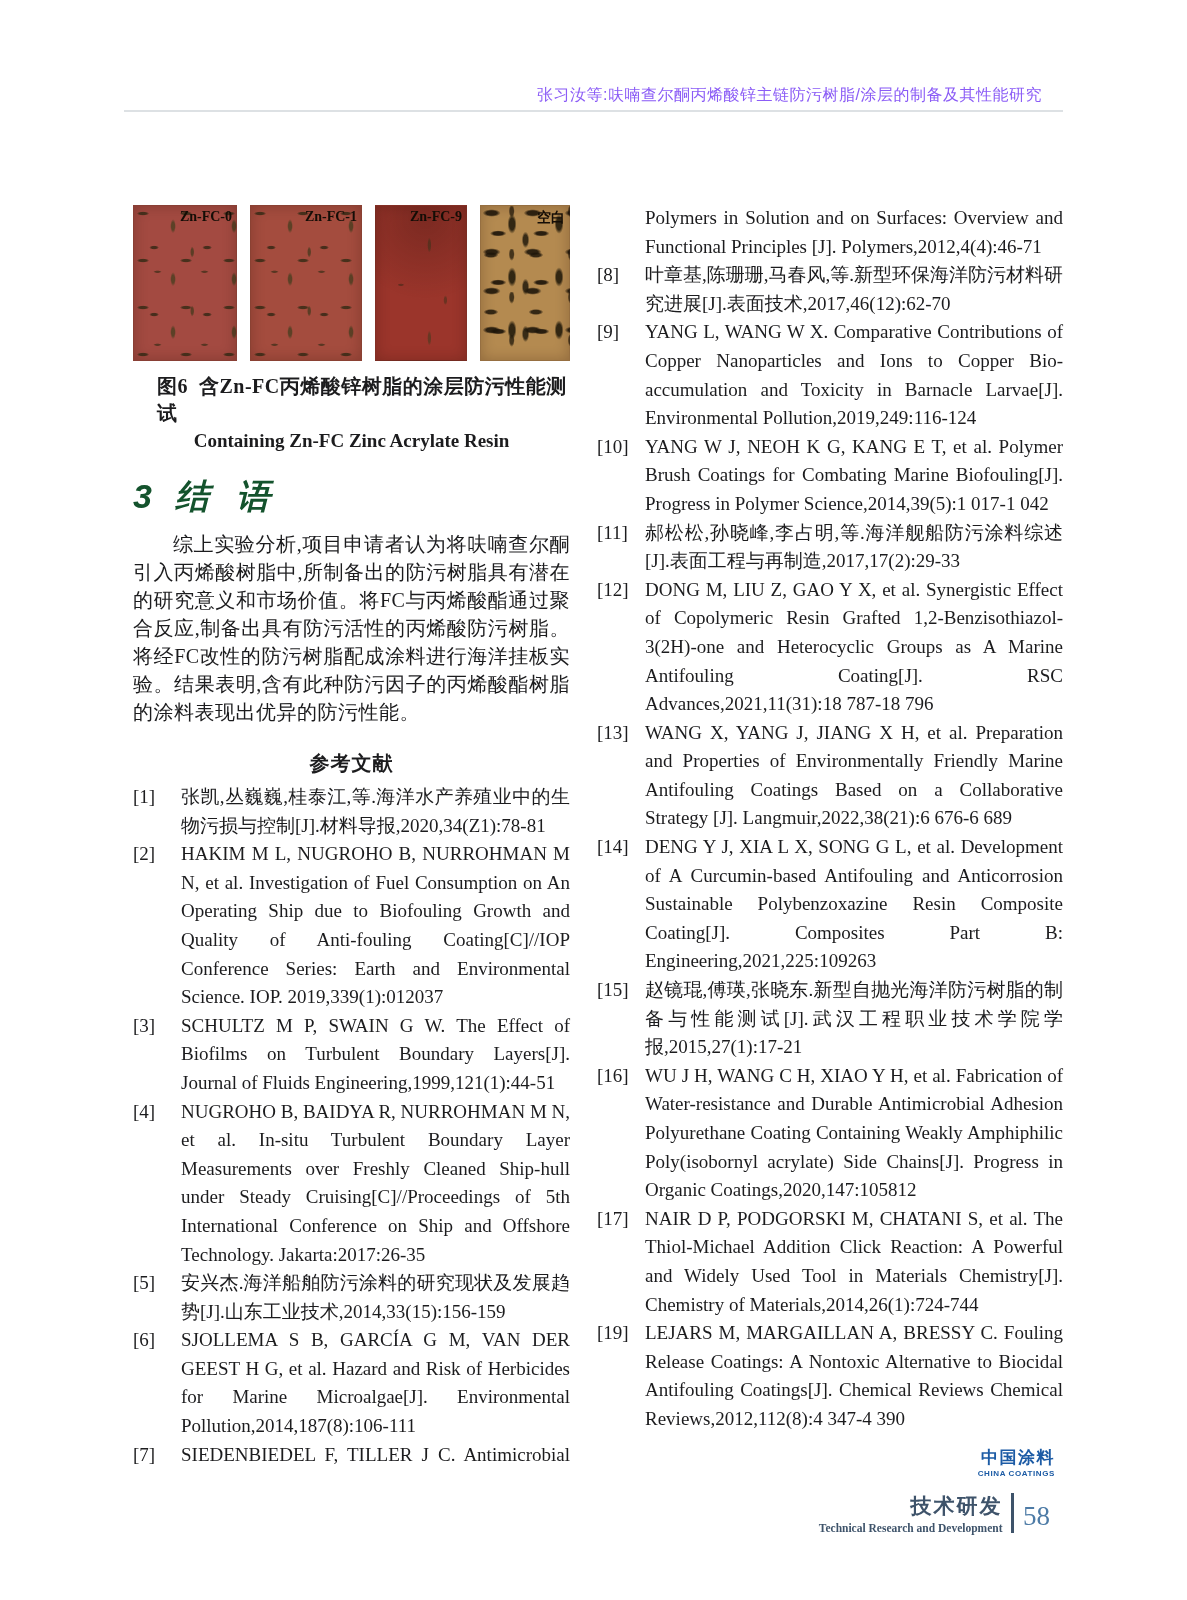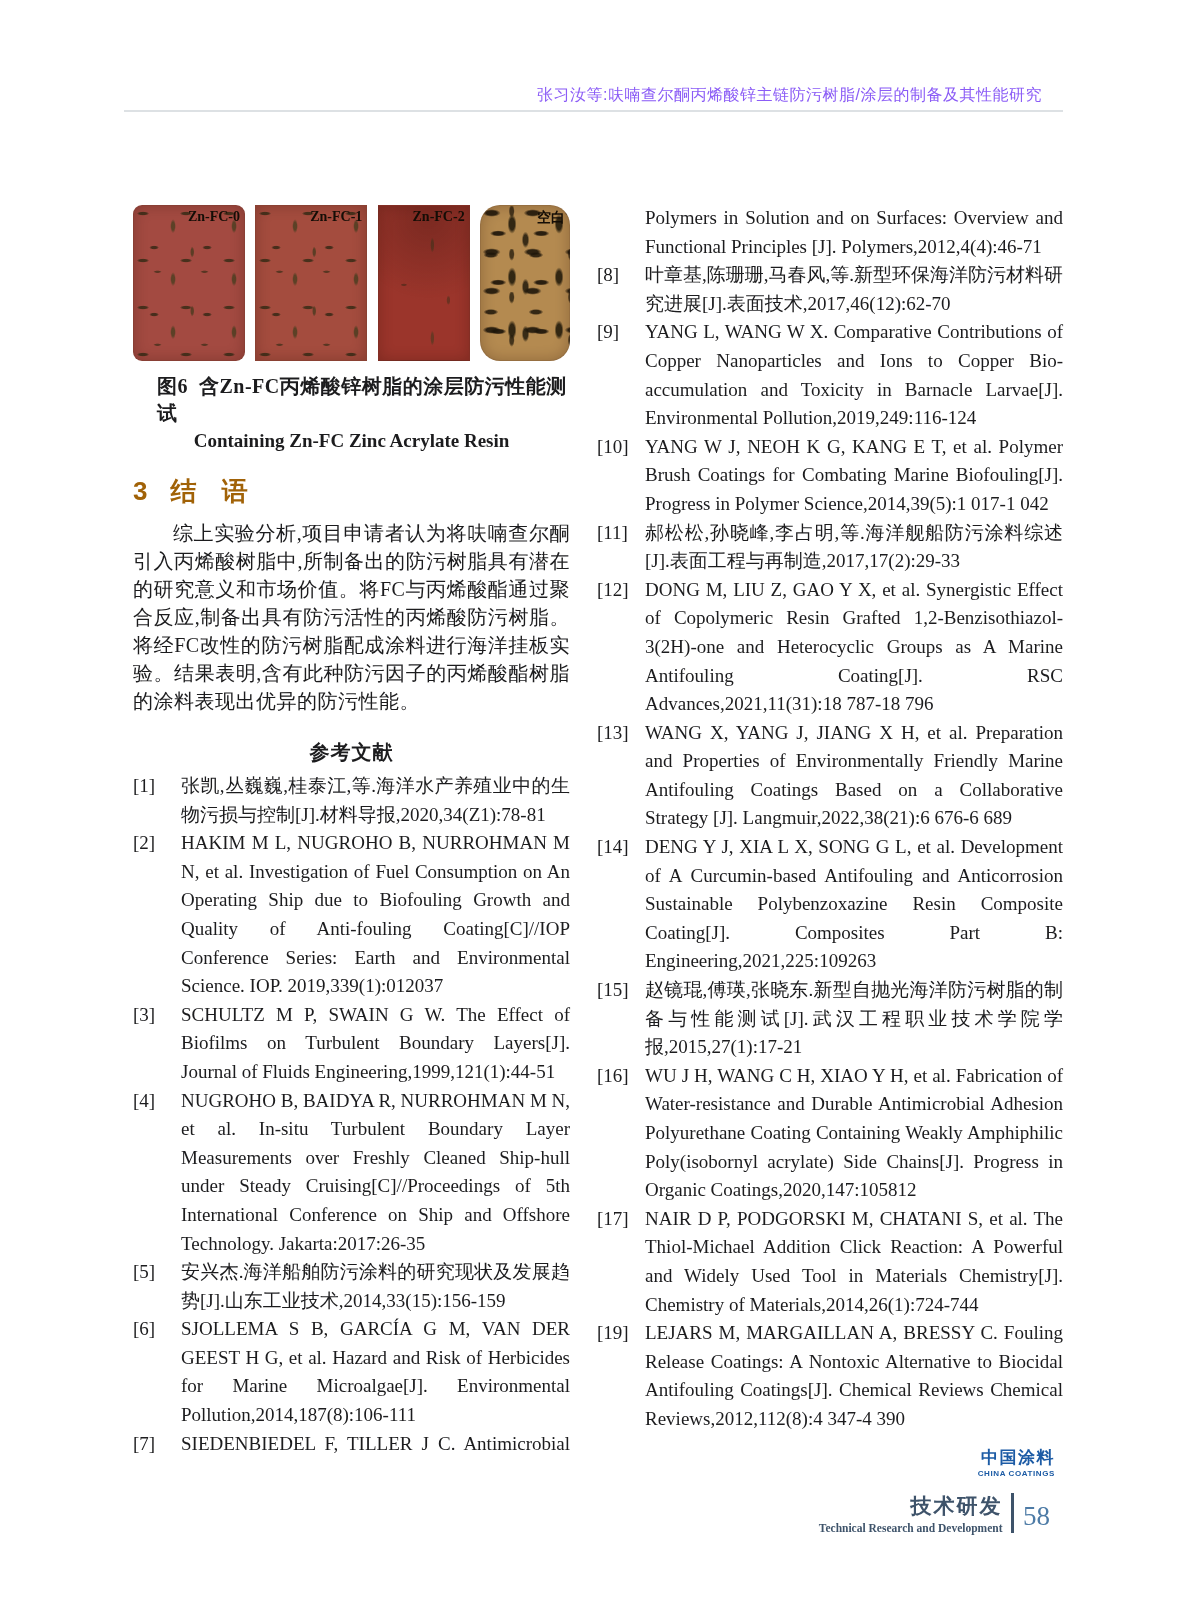--- a/index.html
+++ b/index.html
@@ -22,21 +22,21 @@
   .col-left{ position:absolute; left:133px; top:205px; width:437px; }
   .col-right{ position:absolute; left:597px; top:198px; width:466px; }
   
   .panels{ display:flex; justify-content:space-between; width:437px; }
   .panel{
     position:relative; height:156px; box-sizing:border-box;
     border:1px solid rgba(60,30,20,.25);
     box-shadow:inset 0 0 14px rgba(40,10,5,.25);
     background-repeat:repeat;
   }
-  .panels .panel:nth-of-type(1){width:112px;border-radius:9px;}
+  .panels .panel:nth-of-type(1){width:104px;}
   .panels .panel:nth-of-type(2){width:112px;}
   .panels .panel:nth-of-type(3){width:92px;}
   .panels .panel:nth-of-type(4){width:90px;}
   .panel-label{
     position:absolute; top:3px; right:4px; z-index:2;
     font-weight:bold; font-size:14px; color:#140d06;
   }
   .v-heavy{
     background-image:
       radial-gradient(ellipse 9px 3px at 21% 16%, rgba(56,44,22,.85) 40%, rgba(56,44,22,0) 70%),
@@ -56,35 +56,34 @@
   }
   .v-dense{
     background-image:
       radial-gradient(ellipse 12px 5px at 26% 18%, rgba(30,22,10,.9) 45%, rgba(30,22,10,0) 75%),
       radial-gradient(ellipse 6px 13px at 66% 34%, rgba(36,28,12,.9) 45%, rgba(36,28,12,0) 75%),
       radial-gradient(ellipse 11px 4px at 40% 56%, rgba(26,18,8,.9) 45%, rgba(26,18,8,0) 75%),
       radial-gradient(ellipse 5px 11px at 84% 72%, rgba(34,26,12,.85) 45%, rgba(34,26,12,0) 75%),
       radial-gradient(ellipse 10px 4px at 22% 86%, rgba(30,22,10,.85) 45%, rgba(30,22,10,0) 75%),
       radial-gradient(ellipse 4px 9px at 52% 12%, rgba(40,30,14,.8) 45%, rgba(40,30,14,0) 75%);
     background-size:41px 39px, 47px 53px, 43px 49px, 53px 47px, 45px 57px, 59px 43px;
-    border-radius:20px;
   }
   
   .cap-zh{
     margin-top:12px; text-align:left; font-weight:bold; font-size:20px;
     white-space:pre-wrap; letter-spacing:.5px;margin-left:24px;
   }
   .cap-en{
     text-align:center; font-weight:bold; font-size:19px; line-height:27px;
     white-space:pre-wrap;
   }
   
   .sec-head{
     margin:20px 0 0; font-family:"Liberation Sans","DejaVu Sans",sans-serif;
-    font-size:26px; font-weight:bold; color:#a16207; letter-spacing:1px;
+    font-size:34px; font-weight:bold; color:#14532d; letter-spacing:1px;font-style:italic;
   }
   .sec-head .sec-num{ margin-right:22px; }
   .sec-head .sec-title{ word-spacing:16px; }
   
   .body-para{
     margin:10px 0 0; font-size:20px; line-height:28px;
     text-align:justify; text-indent:2em; letter-spacing:.5px;
   }
   
   .ref-title{
@@ -133,21 +132,21 @@
 
           <div class="panel v-heavy" style="background-color: rgb(163, 74, 65);">
             <span class="panel-label">Zn-FC-0</span>
           </div>
 
           <div class="panel v-heavy" style="background-color: rgb(164, 76, 62);">
             <span class="panel-label">Zn-FC-1</span>
           </div>
 
           <div class="panel v-light" style="background-color: rgb(155, 53, 43);">
-            <span class="panel-label">Zn-FC-2</span>
+            <span class="panel-label">Zn-FC-9</span>
           </div>
 
           <div class="panel v-dense" style="background-color: rgb(180, 138, 80);">
             <span class="panel-label">空白</span>
           </div>
         </div>
       <div class="cap-zh">图6  含Zn-FC丙烯酸锌树脂的涂层防污性能测试</div>
       <div class="cap-en">Containing Zn-FC Zinc Acrylate Resin</div>
     </div>
 

